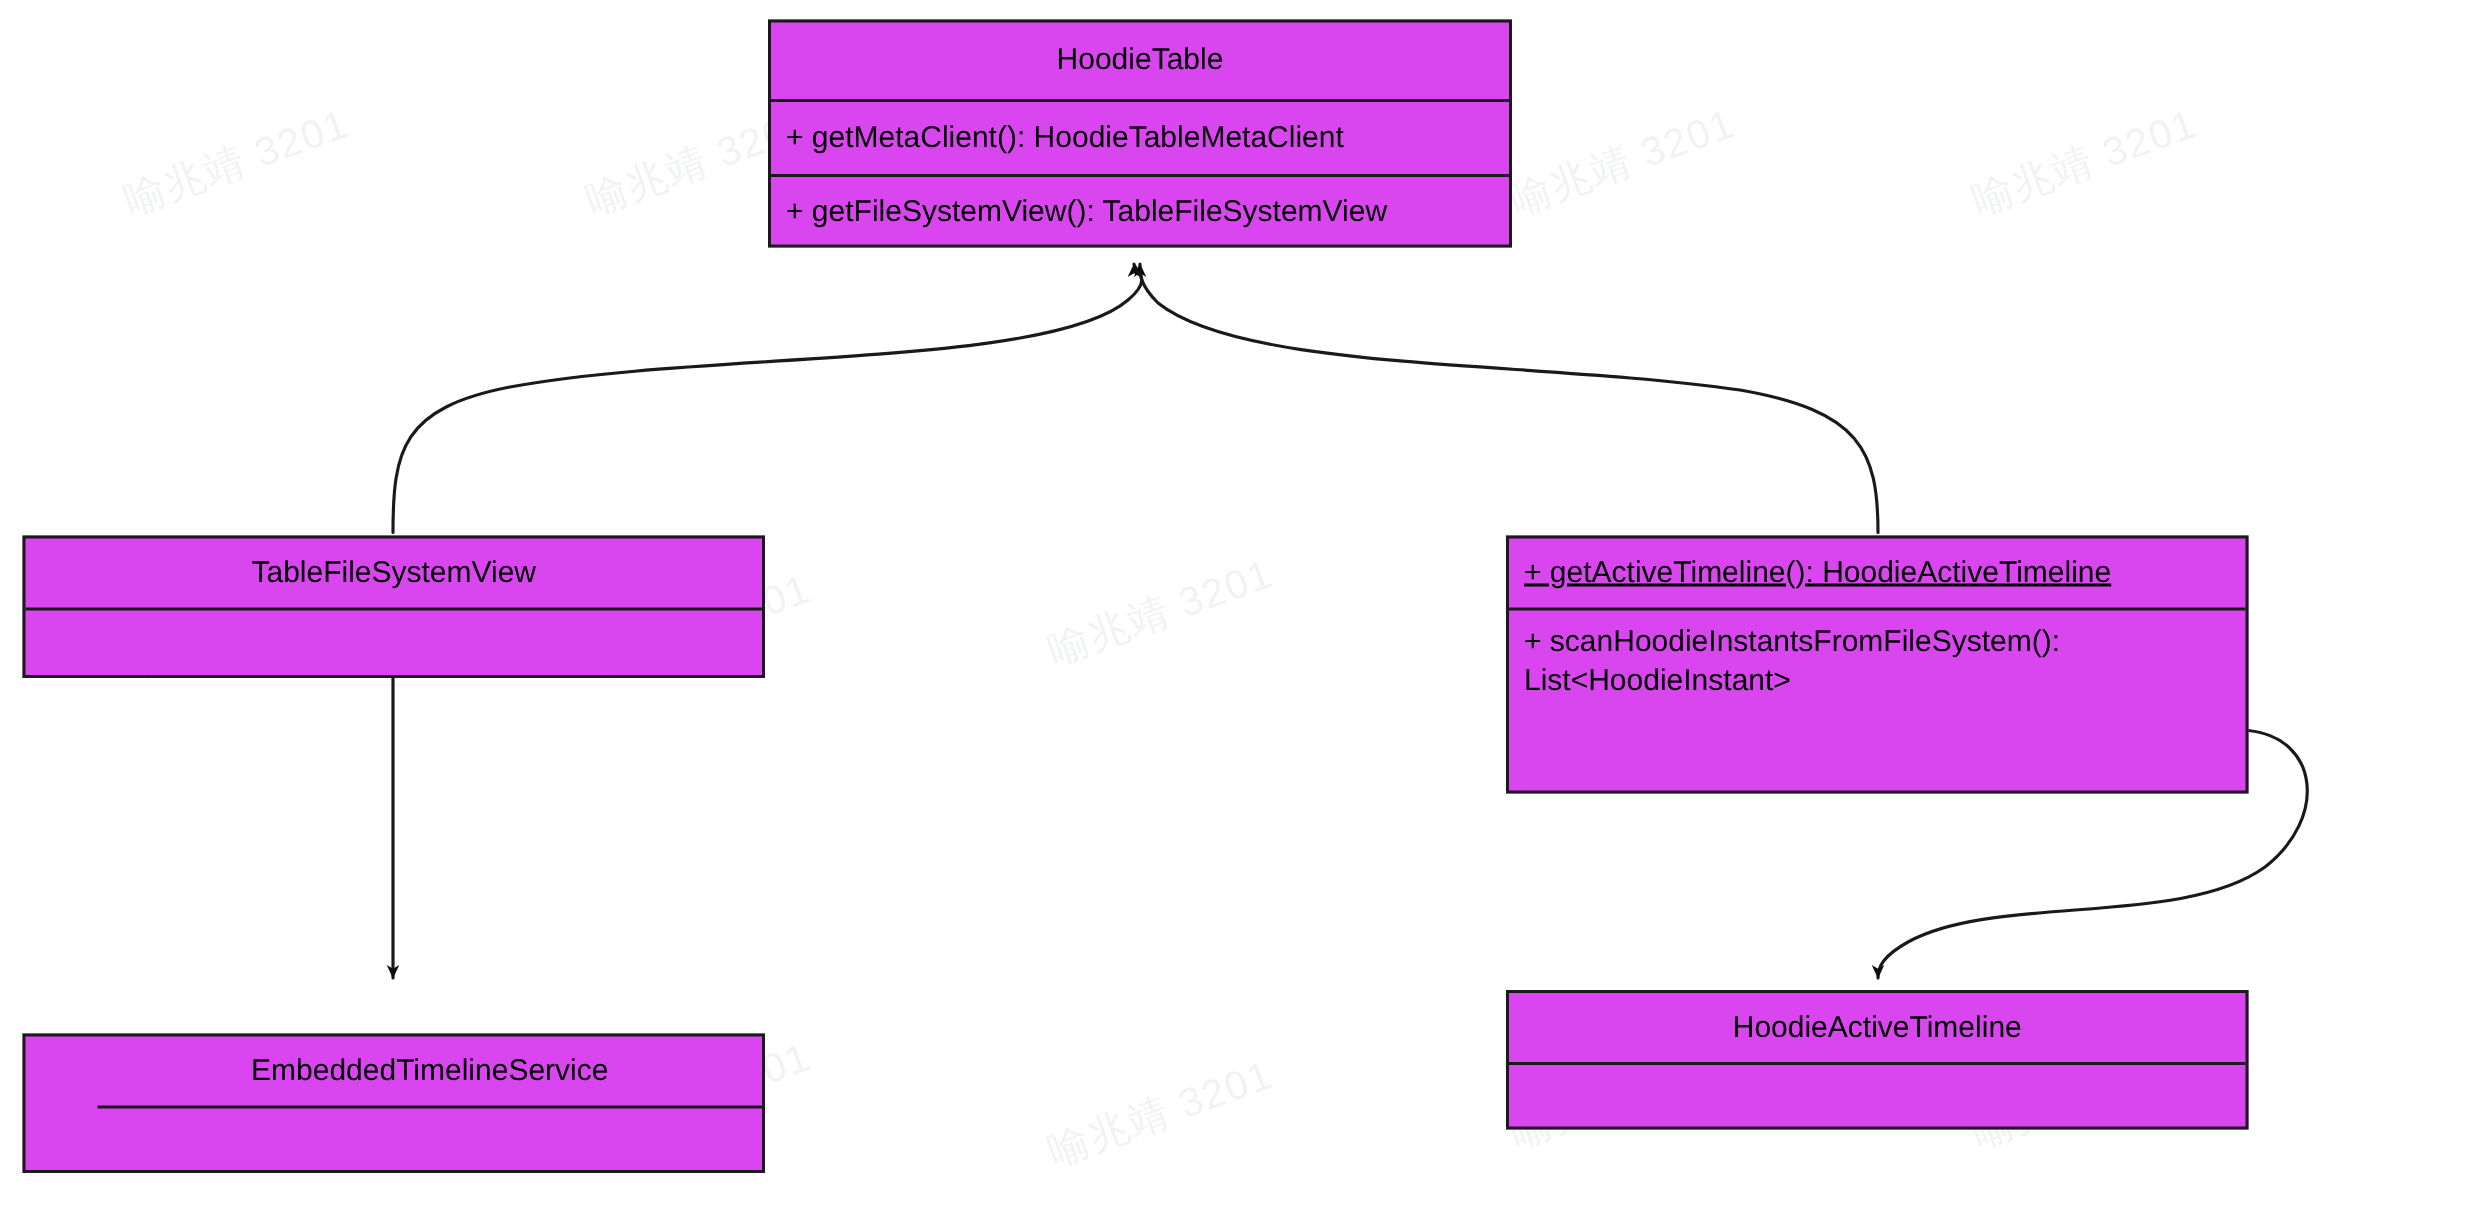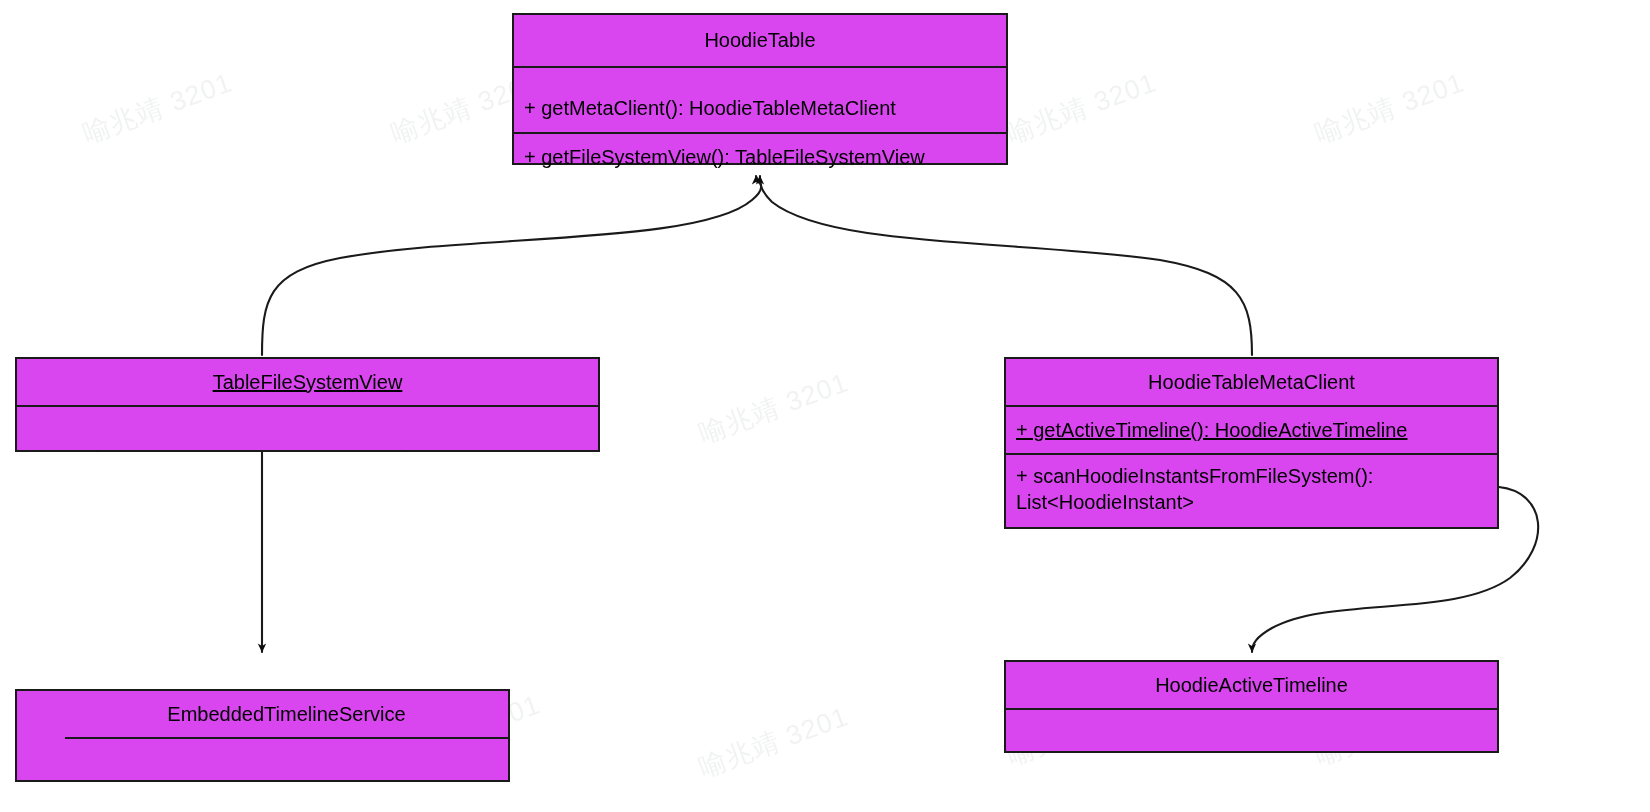--- a/index.html
+++ b/index.html
@@ -122,41 +122,40 @@
         <path d="M 262 355 C 262 300 268 272 340 258 C 470 234 700 245 752 200 C 770 185 756 180 756 176" marker-end="url(#arrowOpen)" stroke="#1a1a1a"></path>
         <path d="M 1252 355 C 1252 300 1240 274 1160 260 C 1020 240 830 248 772 202 C 758 188 760 180 760 176" marker-end="url(#arrowOpen)" stroke="#1a1a1a"></path>
         <path d="M 262 452 L 262 652" marker-end="url(#arrowOpen)" stroke="#1a1a1a"></path>
         <path d="M 1499 487 C 1546 492 1552 545 1510 578 C 1455 618 1330 596 1272 628 C 1256 637 1252 644 1252 652" marker-end="url(#arrowOpen)" stroke="#1a1a1a"></path>
       </g>
   </svg>
 
   <div id="classes">
       <div class="uml-class" style="left: 512px; top: 13px; width: 496px; height: 152px; border-color: rgb(26, 26, 26);">
         <div class="uml-name" style="height: 53px; border-bottom-color: rgb(26, 26, 26);">HoodieTable</div>
-        <div class="uml-compartment" style="height: 48px; margin-top: 16px;">
+        <div class="uml-compartment" style="height: 48px;">
           <div>
             <div>+ getMetaClient(): HoodieTableMetaClient</div>
           </div>
         </div>
         <div class="uml-compartment sep" style="height: 49px; border-top-color: rgb(26, 26, 26);">
           <div>
             <div>+ getFileSystemView(): TableFileSystemView</div>
           </div>
         </div>
       </div>
-      <div class="uml-class" style="left: 15px; top: 357px; width: 585px; height: 95px; border-color: rgb(26, 26, 26); text-decoration: underline;">
+      <div class="uml-class" style="left: 15px; top: 357px; width: 495px; height: 95px; border-color: rgb(26, 26, 26);">
         <div class="uml-name" style="height: 48px; border-bottom-color: rgb(26, 26, 26);">TableFileSystemView</div>
         <div class="uml-compartment empty" style="height: 45px;">
           <div>
             <div></div>
           </div>
         </div>
       </div>
       <div class="uml-class" style="left: 1004px; top: 357px; width: 495px; height: 172px; border-color: rgb(26, 26, 26);">
-        <div class="uml-name" style="height: 48px; border-bottom-color: rgb(26, 26, 26);">HoodieTableMetaClient</div>
         <div class="uml-compartment" style="height: 46px; text-decoration: underline;">
           <div>
             <div>+ getActiveTimeline(): HoodieActiveTimeline</div>
           </div>
         </div>
         <div class="uml-compartment sep multi" style="height: 74px; border-top-color: rgb(26, 26, 26);">
           <div>
             <div>+ scanHoodieInstantsFromFileSystem():</div>
             <div>List&lt;HoodieInstant&gt;</div>
           </div>

